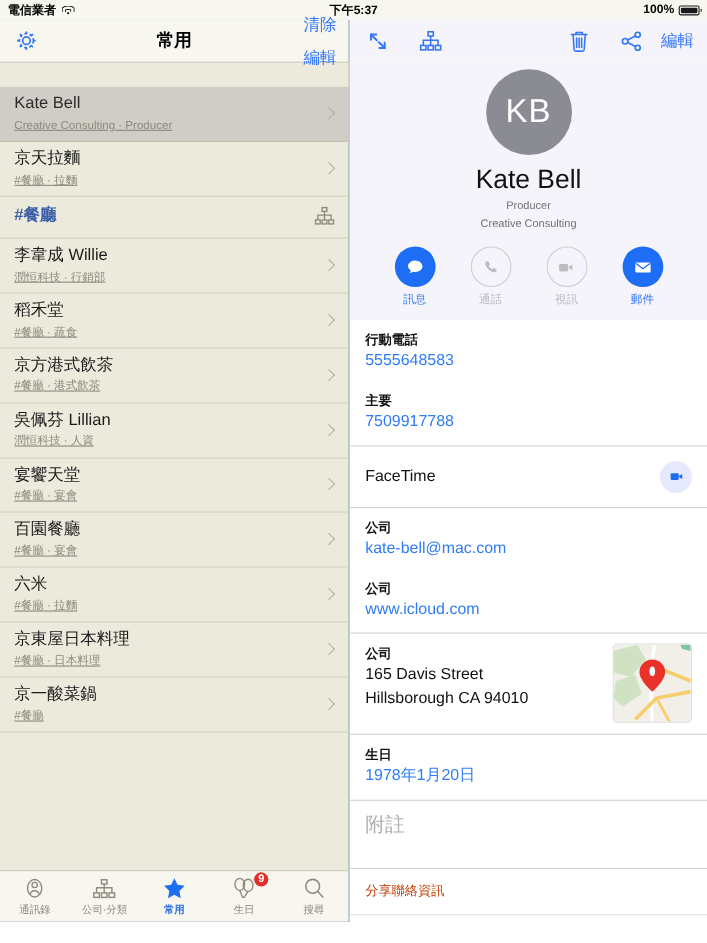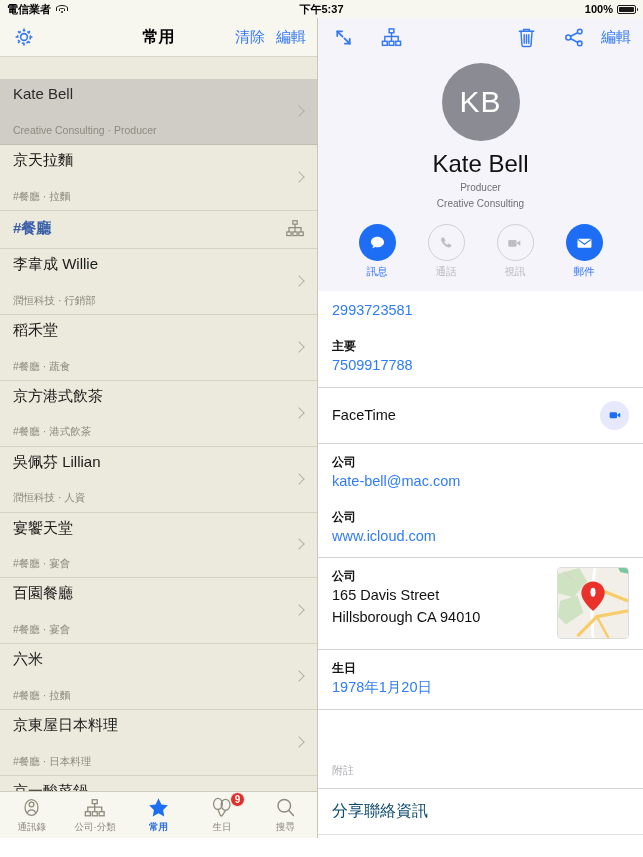--- a/index.html
+++ b/index.html
@@ -33,32 +33,32 @@
 
   .body-row { flex:1; display:flex; min-height:0; }
 
   
   .left { width:318px; flex:0 0 318px; background:#0c4a6e; display:flex; flex-direction:column;
     border-right:1px solid #c9c6b5; }
   .lnav { height:39px; flex:0 0 39px; background:#f7f6ef; display:flex; align-items:center;
     padding:0 11px; position:relative; border-bottom:1px solid #d8d5c4; }
   .lnav-title { position:absolute; left:0; right:0; text-align:center; font-size:16px; font-weight:bold; color:#000; }
   .gear { width:26px; height:26px; position:relative; z-index:2; }
-  .lnav-right { margin-left:auto; display:flex; gap:11px; z-index:2; }
+  .lnav-right { margin-left:auto; display:flex; gap:11px; z-index:2;flex-direction:column; }
   .lnav-btn { font-size:15px; color:#3478f6; cursor:pointer; }
 
   .list-wrap { flex:1; overflow:hidden; background:#eceadc; }
   .sec-gap { height:22px; background:#eceadc; }
   .row { display:flex; align-items:center; padding:6px 11px 7px 13px; position:relative;
     border-bottom:1px solid #d5d2c1; min-height:38px; cursor:pointer; }
   .row.sel { background:#cfcdc5; border-bottom-color:#c0bdb2; }
   .row-txt { flex:1; min-width:0; }
   .row-title { font-size:15px; color:#1a1a1a; line-height:1.25; white-space:nowrap; }
   .row.sel .row-title { color:#2b2b2b; }
-  .row-sub { font-size:10.5px; color:#8d8a7e; line-height:1.35; margin-top:19px; white-space:nowrap; }
+  .row-sub { font-size:10.5px; color:#8d8a7e; line-height:1.35; margin-top:3px; white-space:nowrap;text-decoration:underline; }
   .row.group .row-title { color:#3a5fa8; font-weight:bold; font-size:15px; }
   .chev { width:8px; height:8px; border-right:1.7px solid #b4b1a3; border-top:1.7px solid #b4b1a3;
     transform:rotate(45deg); flex:0 0 auto; margin-right:3px; }
   .orgchart { width:22px; height:19px; flex:0 0 auto; }
 
   
   .tabbar { height:47px; flex:0 0 47px; background:#f7f6ef; border-top:1px solid #cfccbb;
     display:flex; align-items:center; }
   .tab { flex:1; display:flex; flex-direction:column; align-items:center; justify-content:center;
     gap:2px; cursor:pointer; position:relative; }
@@ -98,23 +98,23 @@
   .flabel { font-size:12px; color:#121212; font-weight:bold; line-height:1.5; }
   .fval { font-size:14.5px; color:#2f7cf6; line-height:1.5; }
   .fval.plain { color:#111; }
   .fld.inline { display:flex; align-items:center; justify-content:space-between; padding:13px 14px; }
   .fld.inline .flabel { font-weight:normal; font-size:14.5px; }
   .ft-btn { width:29px; height:29px; border-radius:50%; background:#e6e8fb;
     display:flex; align-items:center; justify-content:center; cursor:pointer; }
   .addr { display:flex; justify-content:space-between; align-items:flex-start; }
   .map { width:72px; height:72px; border-radius:4px; border:1px solid #dcdcdc; overflow:hidden; flex:0 0 auto; }
   .notes { min-height:62px; }
-  .notes .ph { font-size:11px; color:#aeaeb2;margin-top:44px; }
-  .link-row { padding:12px 14px; border-bottom:1px solid #e2e2e6; font-size:16px;
-    color:#0c4a6e; cursor:pointer; }
+  .notes .ph { font-size:18px; color:#aeaeb2; }
+  .link-row { padding:12px 14px; border-bottom:1px solid #e2e2e6; font-size:12px;
+    color:#c2410c; cursor:pointer; }
 </style>
 </head>
 <body>
 
 <div id="app">
 
   <div class="statusbar">
     <div class="sb-left">
       <span>電信業者</span>
       <span class="wifi-ico">
@@ -406,21 +406,22 @@
                   <path d="M3.6 5.4l8.4 6.2 8.4-6.2" fill="none" stroke="#1d6ef5" stroke-width="1.5"></path>
                 </svg>
               </div>
               <div class="act-l">郵件</div>
             </div>
 
           </div>
         </div>
 
         <div class="fld tight">
-          <div class="fval">2993723581</div>
+          <div class="flabel">行動電話</div>
+          <div class="fval">5555648583</div>
         </div>
 
         <div class="fld grp-end">
           <div class="flabel">主要</div>
           <div class="fval">7509917788</div>
         </div>
 
         <div class="fld inline grp-end">
           <div class="flabel">FaceTime</div>
           <div class="ft-btn">

